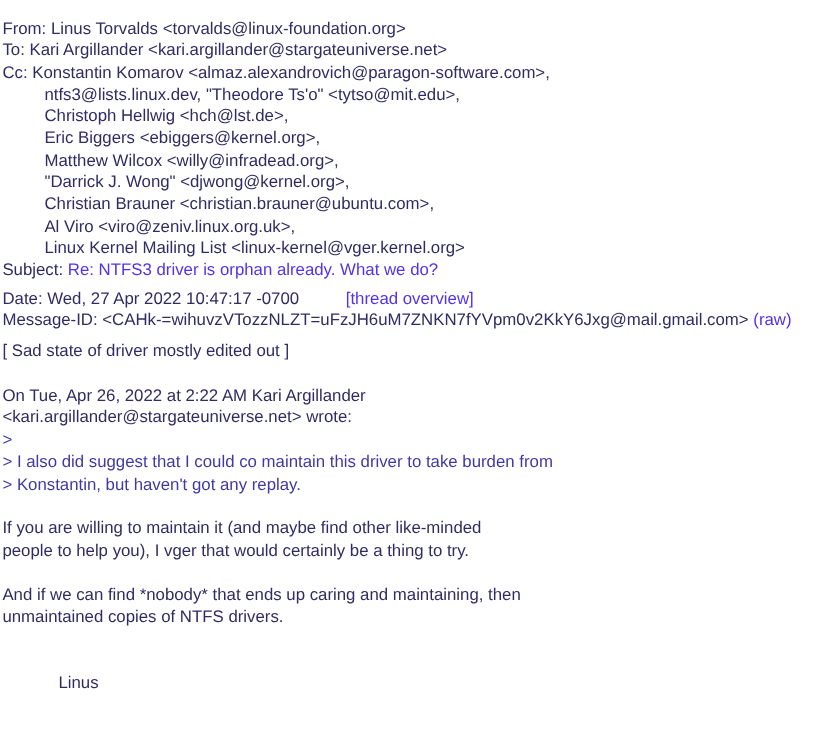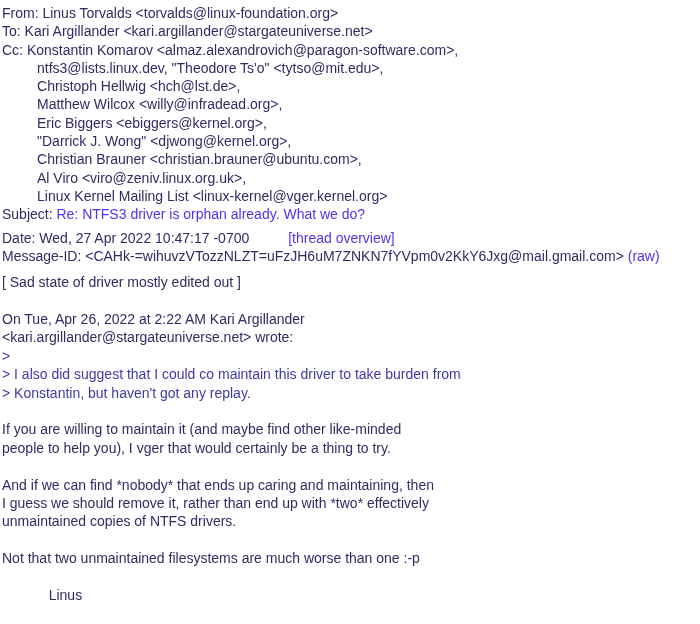--- a/index.html
+++ b/index.html
@@ -11,21 +11,21 @@
   *{box-sizing:border-box;}
   html,body{margin:0;padding:0;}
   body{
     width:700px;height:624px;overflow:hidden;
     background:var(--bg);
     font-family:"Liberation Sans", sans-serif;
     font-size:14px;
     color:var(--text);
   }
   .email{
-    padding:4px 2px 0 2px;
+    padding:14px 2px 0 2px;
   }
   .line{
     white-space:pre-wrap;
     line-height:18.3px;
     min-height:18.3px;
   }
   #email-body .line{
     line-height:18.4px;
     min-height:18.4px;
   }
@@ -38,22 +38,22 @@
 </head>
 <body data-name="mail-archive-page">
 
 <div class="email" data-name="email-message-view">
   <div id="email-headers" data-name="email-headers">
       <div class="line" data-name="header-line-from"><span class="seg-text" data-name="from-header-text">From: Linus Torvalds &lt;torvalds@linux-foundation.org&gt;</span></div>
       <div class="line" data-name="header-line-to"><span class="seg-text" data-name="to-header-text">To: Kari Argillander &lt;kari.argillander@stargateuniverse.net&gt;</span></div>
       <div class="line" data-name="header-line-cc"><span class="seg-text" data-name="cc-header-text">Cc: Konstantin Komarov &lt;almaz.alexandrovich@paragon-software.com&gt;,</span></div>
       <div class="line" data-name="header-line-cc-cont"><span class="seg-text" data-name="cc-header-text">         ntfs3@lists.linux.dev, "Theodore Ts'o" &lt;tytso@mit.edu&gt;,</span></div>
       <div class="line" data-name="header-line-cc-cont"><span class="seg-text" data-name="cc-header-text">         Christoph Hellwig &lt;hch@lst.de&gt;,</span></div>
+      <div class="line" data-name="header-line-cc-cont"><span class="seg-text" data-name="cc-header-text">         Eric Biggers &lt;ebiggers@kernel.org&gt;,</span></div>
       <div class="line" data-name="header-line-cc-cont"><span class="seg-text" data-name="cc-header-text">         Matthew Wilcox &lt;willy@infradead.org&gt;,</span></div>
-      <div class="line" data-name="header-line-cc-cont"><span class="seg-text" data-name="cc-header-text">         Eric Biggers &lt;ebiggers@kernel.org&gt;,</span></div>
       <div class="line" data-name="header-line-cc-cont"><span class="seg-text" data-name="cc-header-text">         "Darrick J. Wong" &lt;djwong@kernel.org&gt;,</span></div>
       <div class="line" data-name="header-line-cc-cont"><span class="seg-text" data-name="cc-header-text">         Christian Brauner &lt;christian.brauner@ubuntu.com&gt;,</span></div>
       <div class="line" data-name="header-line-cc-cont"><span class="seg-text" data-name="cc-header-text">         Al Viro &lt;viro@zeniv.linux.org.uk&gt;,</span></div>
       <div class="line" data-name="header-line-cc-cont"><span class="seg-text" data-name="cc-header-text">         Linux Kernel Mailing List &lt;linux-kernel@vger.kernel.org&gt;</span></div>
       <div class="line" data-name="header-line-subject"><span class="seg-text" data-name="subject-label">Subject: </span><a class="seg-link" data-name="subject-link">Re: NTFS3 driver is orphan already. What we do?</a></div>
       <div class="line" data-name="header-line-date"><span class="seg-text" data-name="date-header-text">Date: Wed, 27 Apr 2022 10:47:17 -0700          </span><a class="seg-link" data-name="thread-overview-link">[thread overview]</a></div>
       <div class="line" data-name="header-line-message-id"><span class="seg-text" data-name="message-id-text">Message-ID: &lt;CAHk-=wihuvzVTozzNLZT=uFzJH6uM7ZNKN7fYVpm0v2KkY6Jxg@mail.gmail.com&gt; </span><a class="seg-link" data-name="raw-link">(raw)</a></div>
     </div>
   <div id="email-body" data-name="email-body">
       <div class="line" data-name="body-line"><span class="seg-text" data-name="body-text">[ Sad state of driver mostly edited out ]</span></div>
@@ -61,20 +61,18 @@
       <div class="line" data-name="attribution-line"><span class="seg-text" data-name="body-text">On Tue, Apr 26, 2022 at 2:22 AM Kari Argillander</span></div>
       <div class="line" data-name="attribution-line"><span class="seg-text" data-name="body-text">&lt;kari.argillander@stargateuniverse.net&gt; wrote:</span></div>
       <div class="line" data-name="quote-line"><span class="seg-quote" data-name="quoted-text">&gt;</span></div>
       <div class="line" data-name="quote-line"><span class="seg-quote" data-name="quoted-text">&gt; I also did suggest that I could co maintain this driver to take burden from</span></div>
       <div class="line" data-name="quote-line"><span class="seg-quote" data-name="quoted-text">&gt; Konstantin, but haven't got any replay.</span></div>
       <div class="line" data-name="body-line-blank">&nbsp;</div>
       <div class="line" data-name="body-line"><span class="seg-text" data-name="body-text">If you are willing to maintain it (and maybe find other like-minded</span></div>
       <div class="line" data-name="body-line"><span class="seg-text" data-name="body-text">people to help you), I vger that would certainly be a thing to try.</span></div>
       <div class="line" data-name="body-line-blank">&nbsp;</div>
       <div class="line" data-name="body-line"><span class="seg-text" data-name="body-text">And if we can find *nobody* that ends up caring and maintaining, then</span></div>
-      <div class="line" data-name="body-line"><span class="seg-text" data-name="body-text">I guess we should remove it, rather than end up with *two* effectively</span></div>
       <div class="line" data-name="body-line"><span class="seg-text" data-name="body-text">unmaintained copies of NTFS drivers.</span></div>
       <div class="line" data-name="body-line-blank">&nbsp;</div>
-      <div class="line" data-name="body-line"><span class="seg-text" data-name="body-text">Not that two unmaintained filesystems are much worse than one :-p</span></div>
       <div class="line" data-name="body-line-blank">&nbsp;</div>
       <div class="line" data-name="signature-line"><span class="seg-text" data-name="signature-text">            Linus</span></div>
     </div>
 </div>
 
 </body></html>

